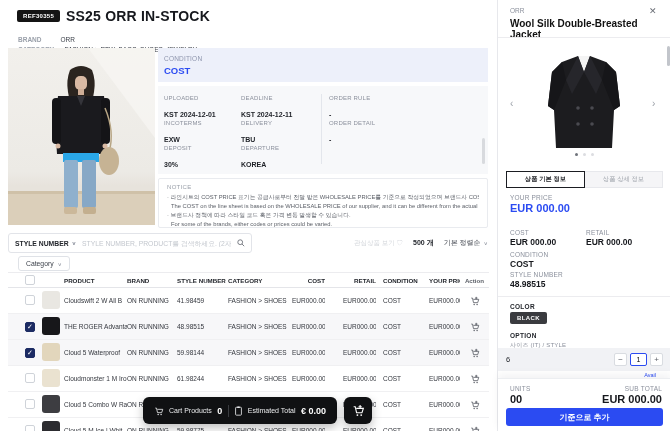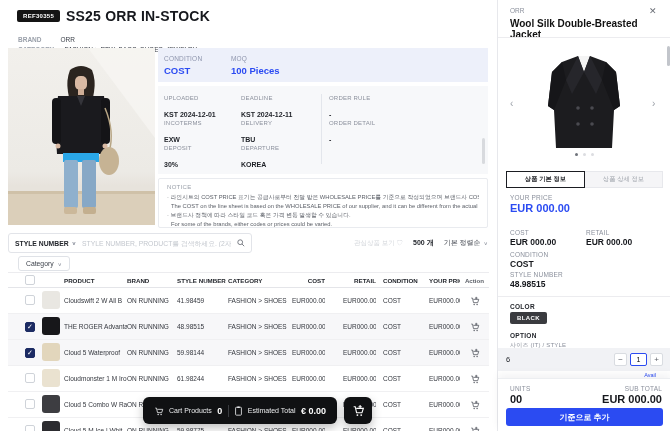--- a/index.html
+++ b/index.html
@@ -146,24 +146,20 @@
     <circle cx="50" cy="98" r="2.5" fill="#d9b9a3"></circle>
     <circle cx="97" cy="98" r="2.5" fill="#d9b9a3"></circle>
   </svg>
 </div>
 
 <div class="abs summary">
   <div class="sum-item sw0">
     <span class="lbl">CONDITION</span>
     <span class="v">COST</span>
   </div>
-  <div class="sum-item sw2">
-    <span class="lbl">MOQ</span>
-    <span class="v">100 Pieces</span>
-  </div>
 </div>
 
 <div class="details">
   <div class="dgrid">
     <div class="d-item"><span class="lbl">UPLOADED</span><span class="dv">KST 2024-12-01</span></div>
     <div class="d-item"><span class="lbl">DEADLINE</span><span class="dv">KST 2024-12-11</span></div>
     <div class="d-item"><span class="lbl">ORDER RULE</span><span class="dv">-</span></div>
     <div class="d-item"><span class="lbl">INCOTERMS</span><span class="dv">EXW</span></div>
     <div class="d-item"><span class="lbl">DELIVERY</span><span class="dv">TBU</span></div>
     <div class="d-item"><span class="lbl">ORDER DETAIL</span><span class="dv">-</span></div>

